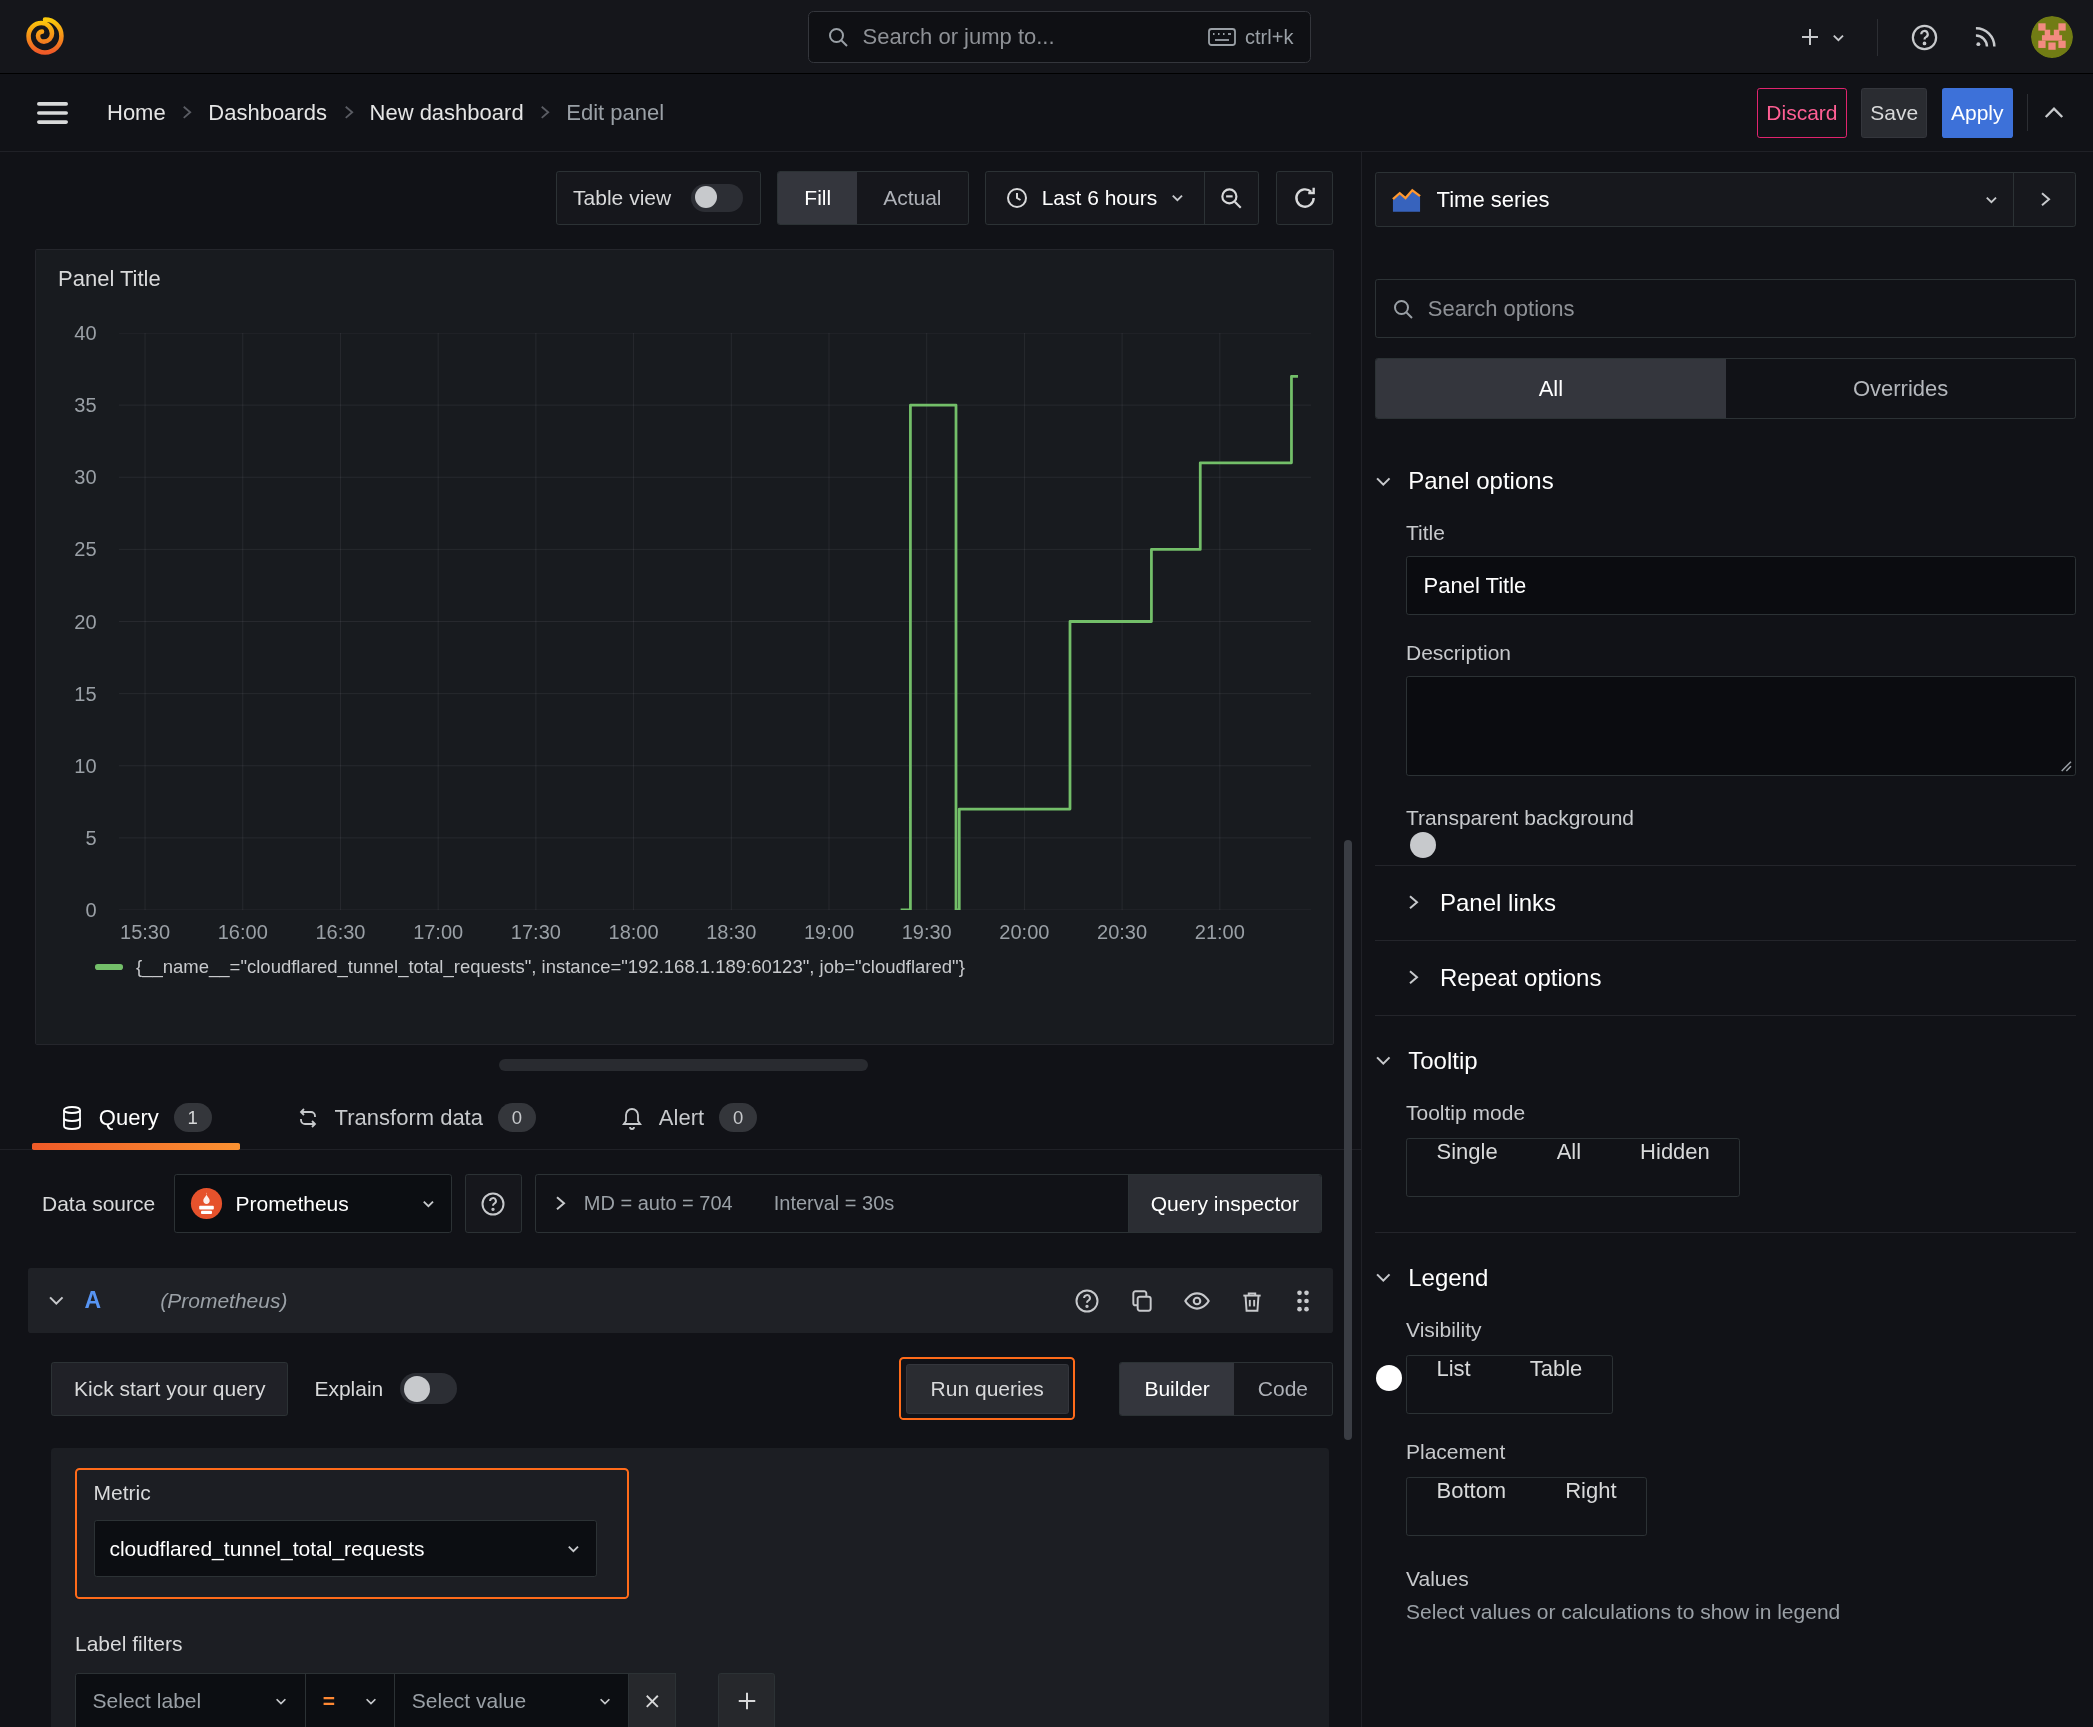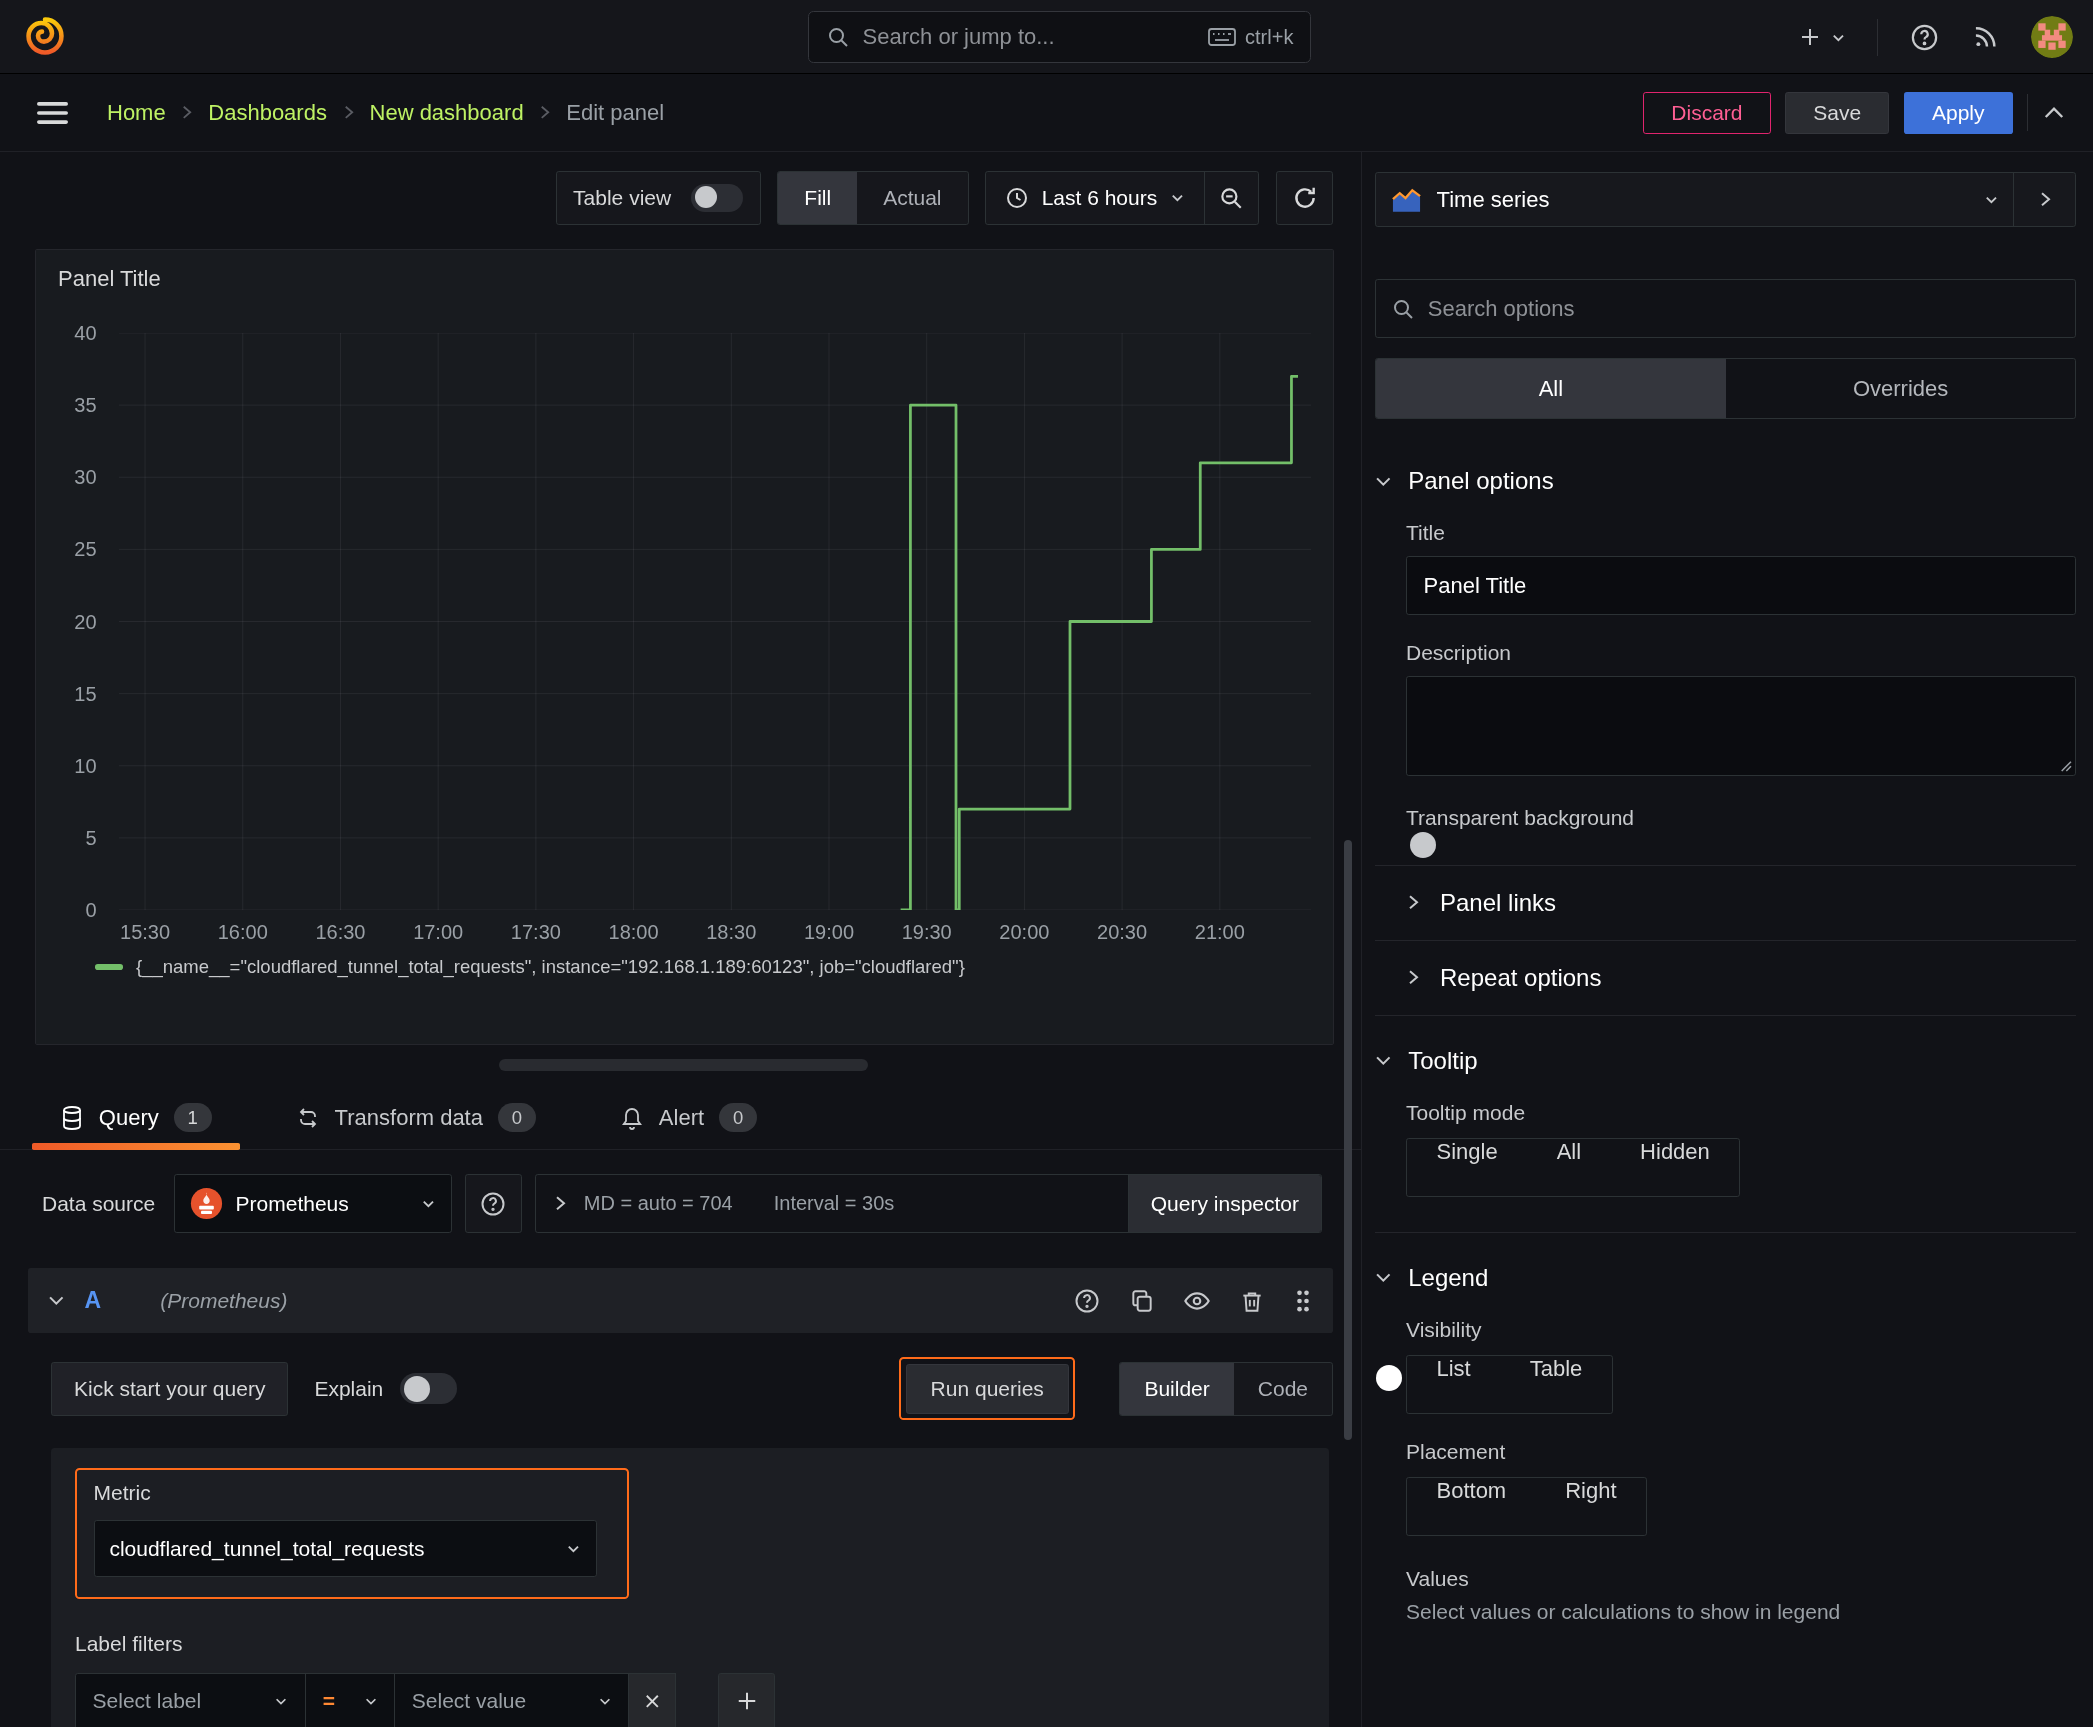--- a/index.html
+++ b/index.html
@@ -16,25 +16,25 @@
   .searchbox input { flex:1; background:transparent; border:none; outline:none; color:#b4b7bc; font-size:22px; font-family:inherit; }
   .searchbox input::placeholder { color:#8e9196; }
   .kbd-hint { display:flex; align-items:center; gap:9.2px; color:#9aa0a6; font-size:20px; }
   .topnav-right { position:absolute; right:20px; top:0; height:74px; display:flex; align-items:center; gap:31px; }
   .tn-divider { width:0.9px; height:37px; background:#2c2e33; }
   .avatar { width:42px; height:42px; border-radius:50%; overflow:hidden; }
 
   
   .subnav { height:78px; display:flex; align-items:center; padding:0 28px 0 37px; border-bottom:0.9px solid #202127; background:#111217; }
   .crumbs { display:flex; align-items:center; gap:14.8px; margin-left:39px; font-size:22px; }
-  .crumb { color:#bef264; cursor:pointer; }
+  .crumb { color:#e5e5e5; cursor:pointer; }
   .crumb.current { color:#9aa0a6; }
   .subnav-right { margin-left:auto; display:flex; align-items:center; gap:14.8px; }
-  .btn { height:42px; border-radius:2.8px; font-size:21px; display:inline-flex; align-items:center;
-    padding:0 27px; cursor:pointer; border:0.9px solid transparent; font-family:inherit; }
+  .btn { height:50px; border-radius:2.8px; font-size:21px; display:inline-flex; align-items:center;
+    padding:0 8px; cursor:pointer; border:0.9px solid transparent; font-family:inherit; }
   .btn-discard { border-color:#e0246e; color:#ff5f94; background:transparent; }
   .btn-save { background:#2a2c31; border-color:#34363c; color:#d8d9da; }
   .btn-apply { background:#3d71d9; color:#fff; }
 
   
   .main { display:flex; height:1575px; }
   .left { position:relative; width:1361px; flex:none; }
   .sidebar { width:732px; flex:none; border-left:0.9px solid #202127; padding:0 16.6px 0 13px; }
 
   

